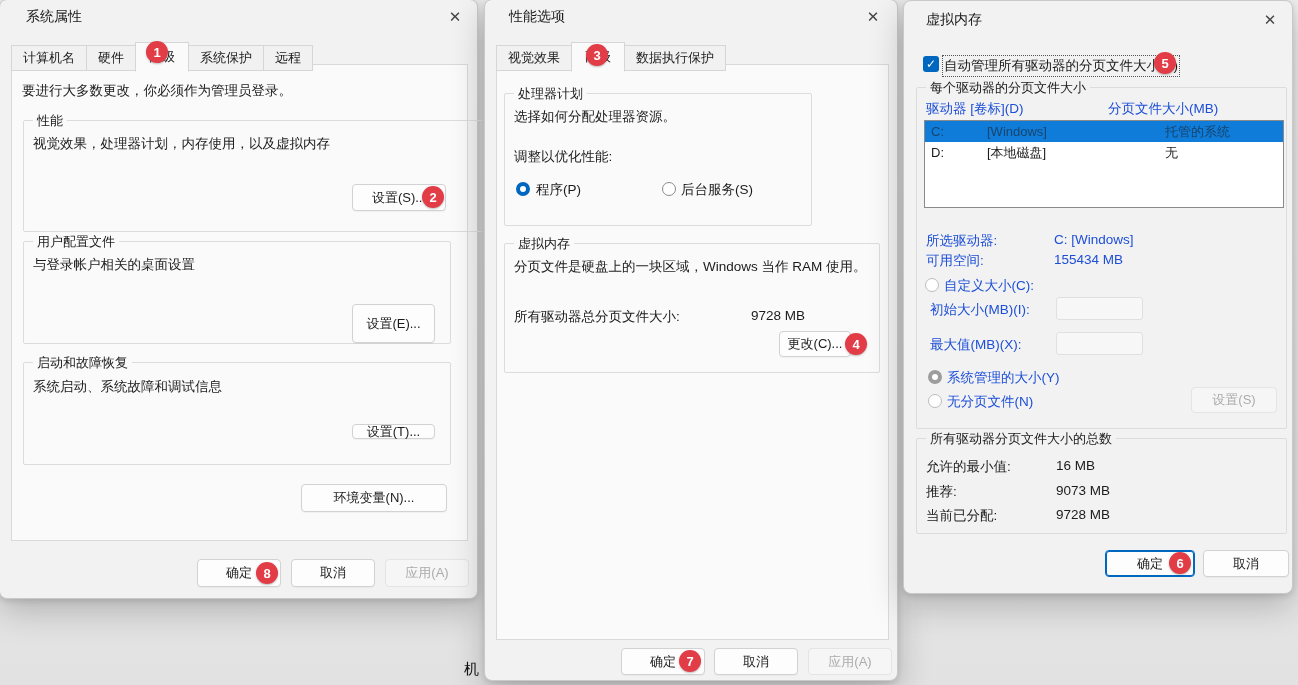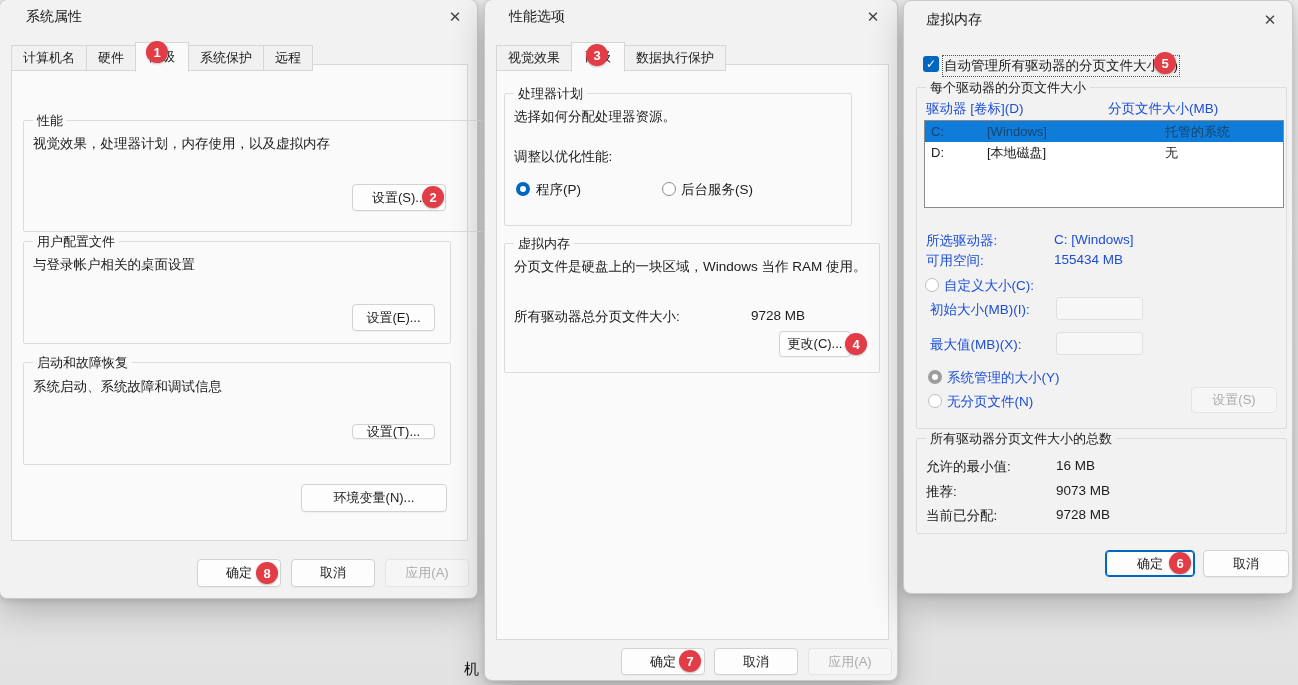--- a/index.html
+++ b/index.html
@@ -84,33 +84,34 @@
     <div class="tab">计算机名</div>
     <div class="tab">硬件</div>
     <div class="tab active">高级</div>
     <div class="tab">系统保护</div>
     <div class="tab">远程</div>
   </div>
   <div class="badge" style="left:146px;top:41px;">1</div>
 
   <div class="pane" style="left:11px;top:64px;width:457px;height:477px;"></div>
 
+  <span class="txt" style="left:22px;top:82px;">要进行大多数更改，你必须作为管理员登录。</span>
 
   <div class="group" style="left:23px;top:120px;width:491px;height:112px;">
     <span class="group-label">性能</span>
   </div>
   <span class="txt" style="left:33px;top:135px;">视觉效果，处理器计划，内存使用，以及虚拟内存</span>
   <div class="btn" style="left:352px;top:184px;width:94px;height:27px;">设置(S)...</div>
   <div class="badge" style="left:422px;top:186px;">2</div>
 
   <div class="group" style="left:23px;top:241px;width:428px;height:103px;">
     <span class="group-label">用户配置文件</span>
   </div>
   <span class="txt" style="left:33px;top:256px;">与登录帐户相关的桌面设置</span>
-  <div class="btn" style="left:352px;top:304px;width:83px;height:27px;">设置(E)...</div>
+  <div class="btn" style="left:352px;top:304px;width:83px;height:39px;">设置(E)...</div>
 
   <div class="group" style="left:23px;top:362px;width:428px;height:103px;">
     <span class="group-label">启动和故障恢复</span>
   </div>
   <span class="txt" style="left:33px;top:378px;">系统启动、系统故障和调试信息</span>
   <div class="btn" style="left:352px;top:424px;width:83px;height:15px;">设置(T)...</div>
 
   <div class="btn" style="left:301px;top:484px;width:146px;height:28px;">环境变量(N)...</div>
 
   <div class="btn" style="left:197px;top:559px;width:84px;height:28px;">确定</div>
@@ -127,21 +128,21 @@
 
   <div class="tabs" style="left:11px;top:41px;">
     <div class="tab">视觉效果</div>
     <div class="tab active">高级</div>
     <div class="tab">数据执行保护</div>
   </div>
   <div class="badge" style="left:101px;top:44px;">3</div>
 
   <div class="pane" style="left:11px;top:64px;width:393px;height:576px;"></div>
 
-  <div class="group" style="left:19px;top:93px;width:348px;height:133px;">
+  <div class="group" style="left:19px;top:93px;width:308px;height:133px;">
     <span class="group-label">处理器计划</span>
   </div>
   <span class="txt" style="left:29px;top:108px;">选择如何分配处理器资源。</span>
   <span class="txt" style="left:29px;top:148px;">调整以优化性能:</span>
   <div class="radio checked" style="left:31px;top:182px;"></div>
   <span class="txt" style="left:51px;top:181px;">程序(P)</span>
   <div class="radio" style="left:177px;top:182px;"></div>
   <span class="txt" style="left:196px;top:181px;">后台服务(S)</span>
 
   <div class="group" style="left:19px;top:243px;width:376px;height:130px;">

